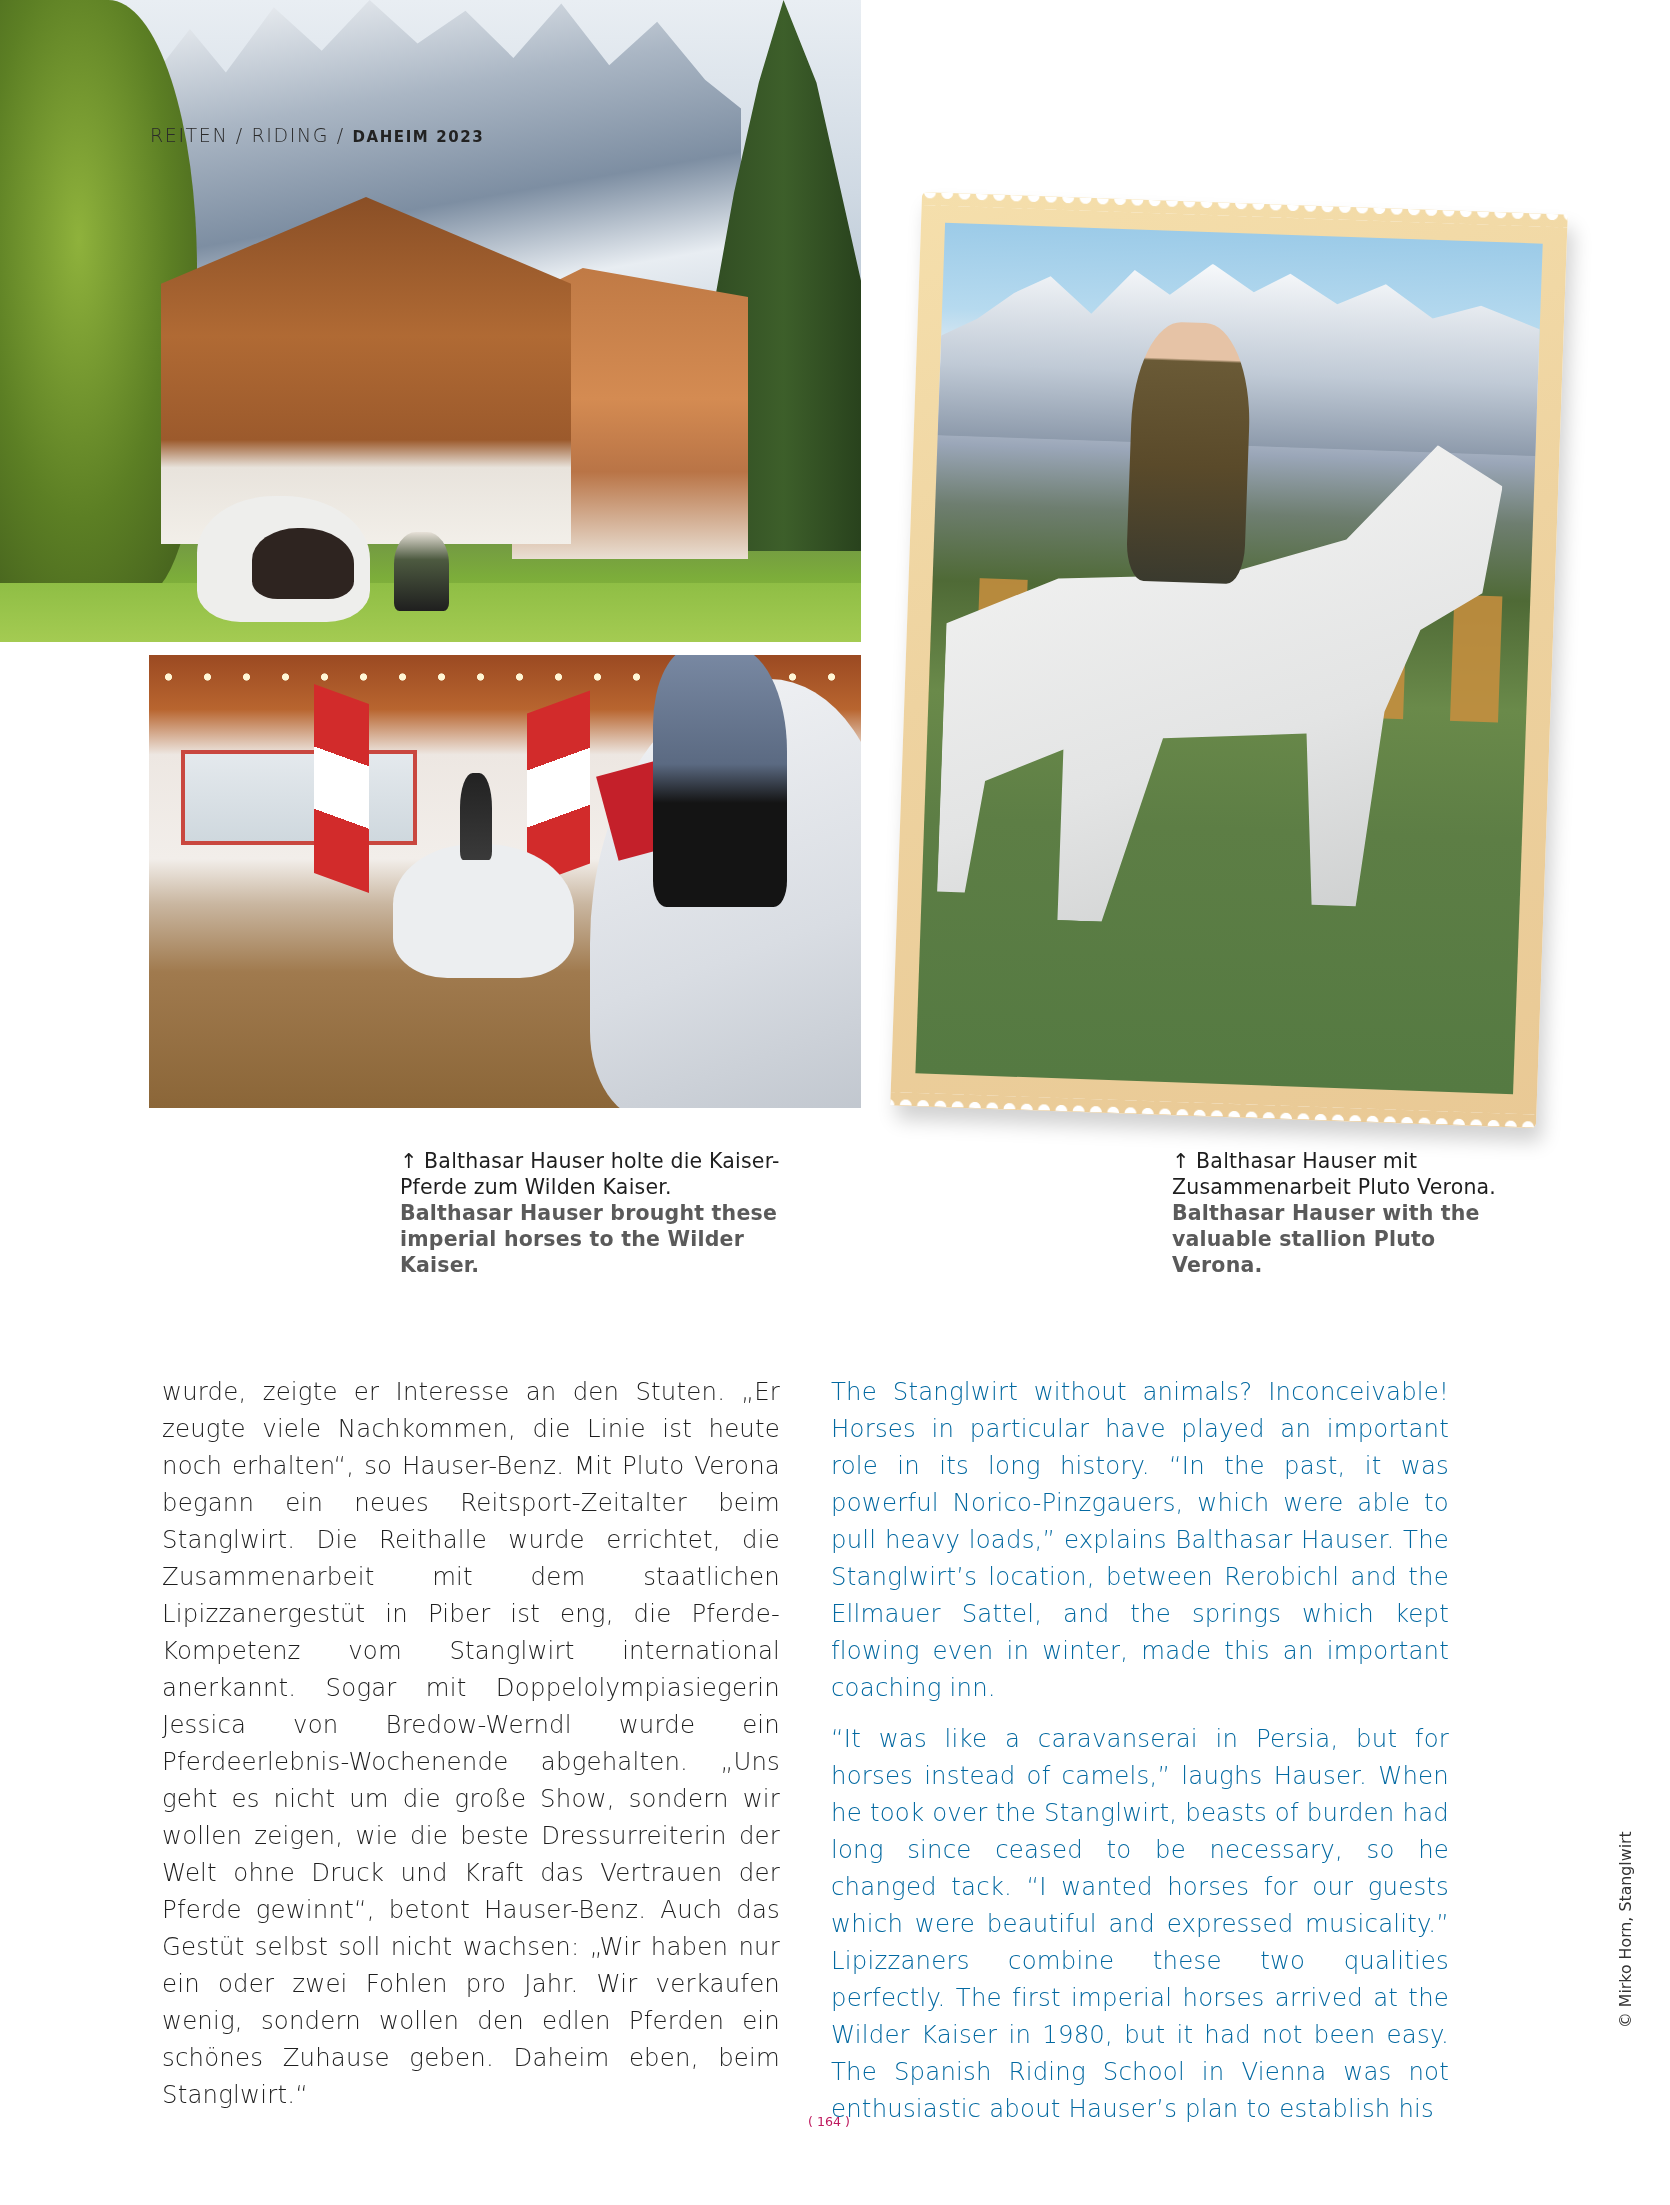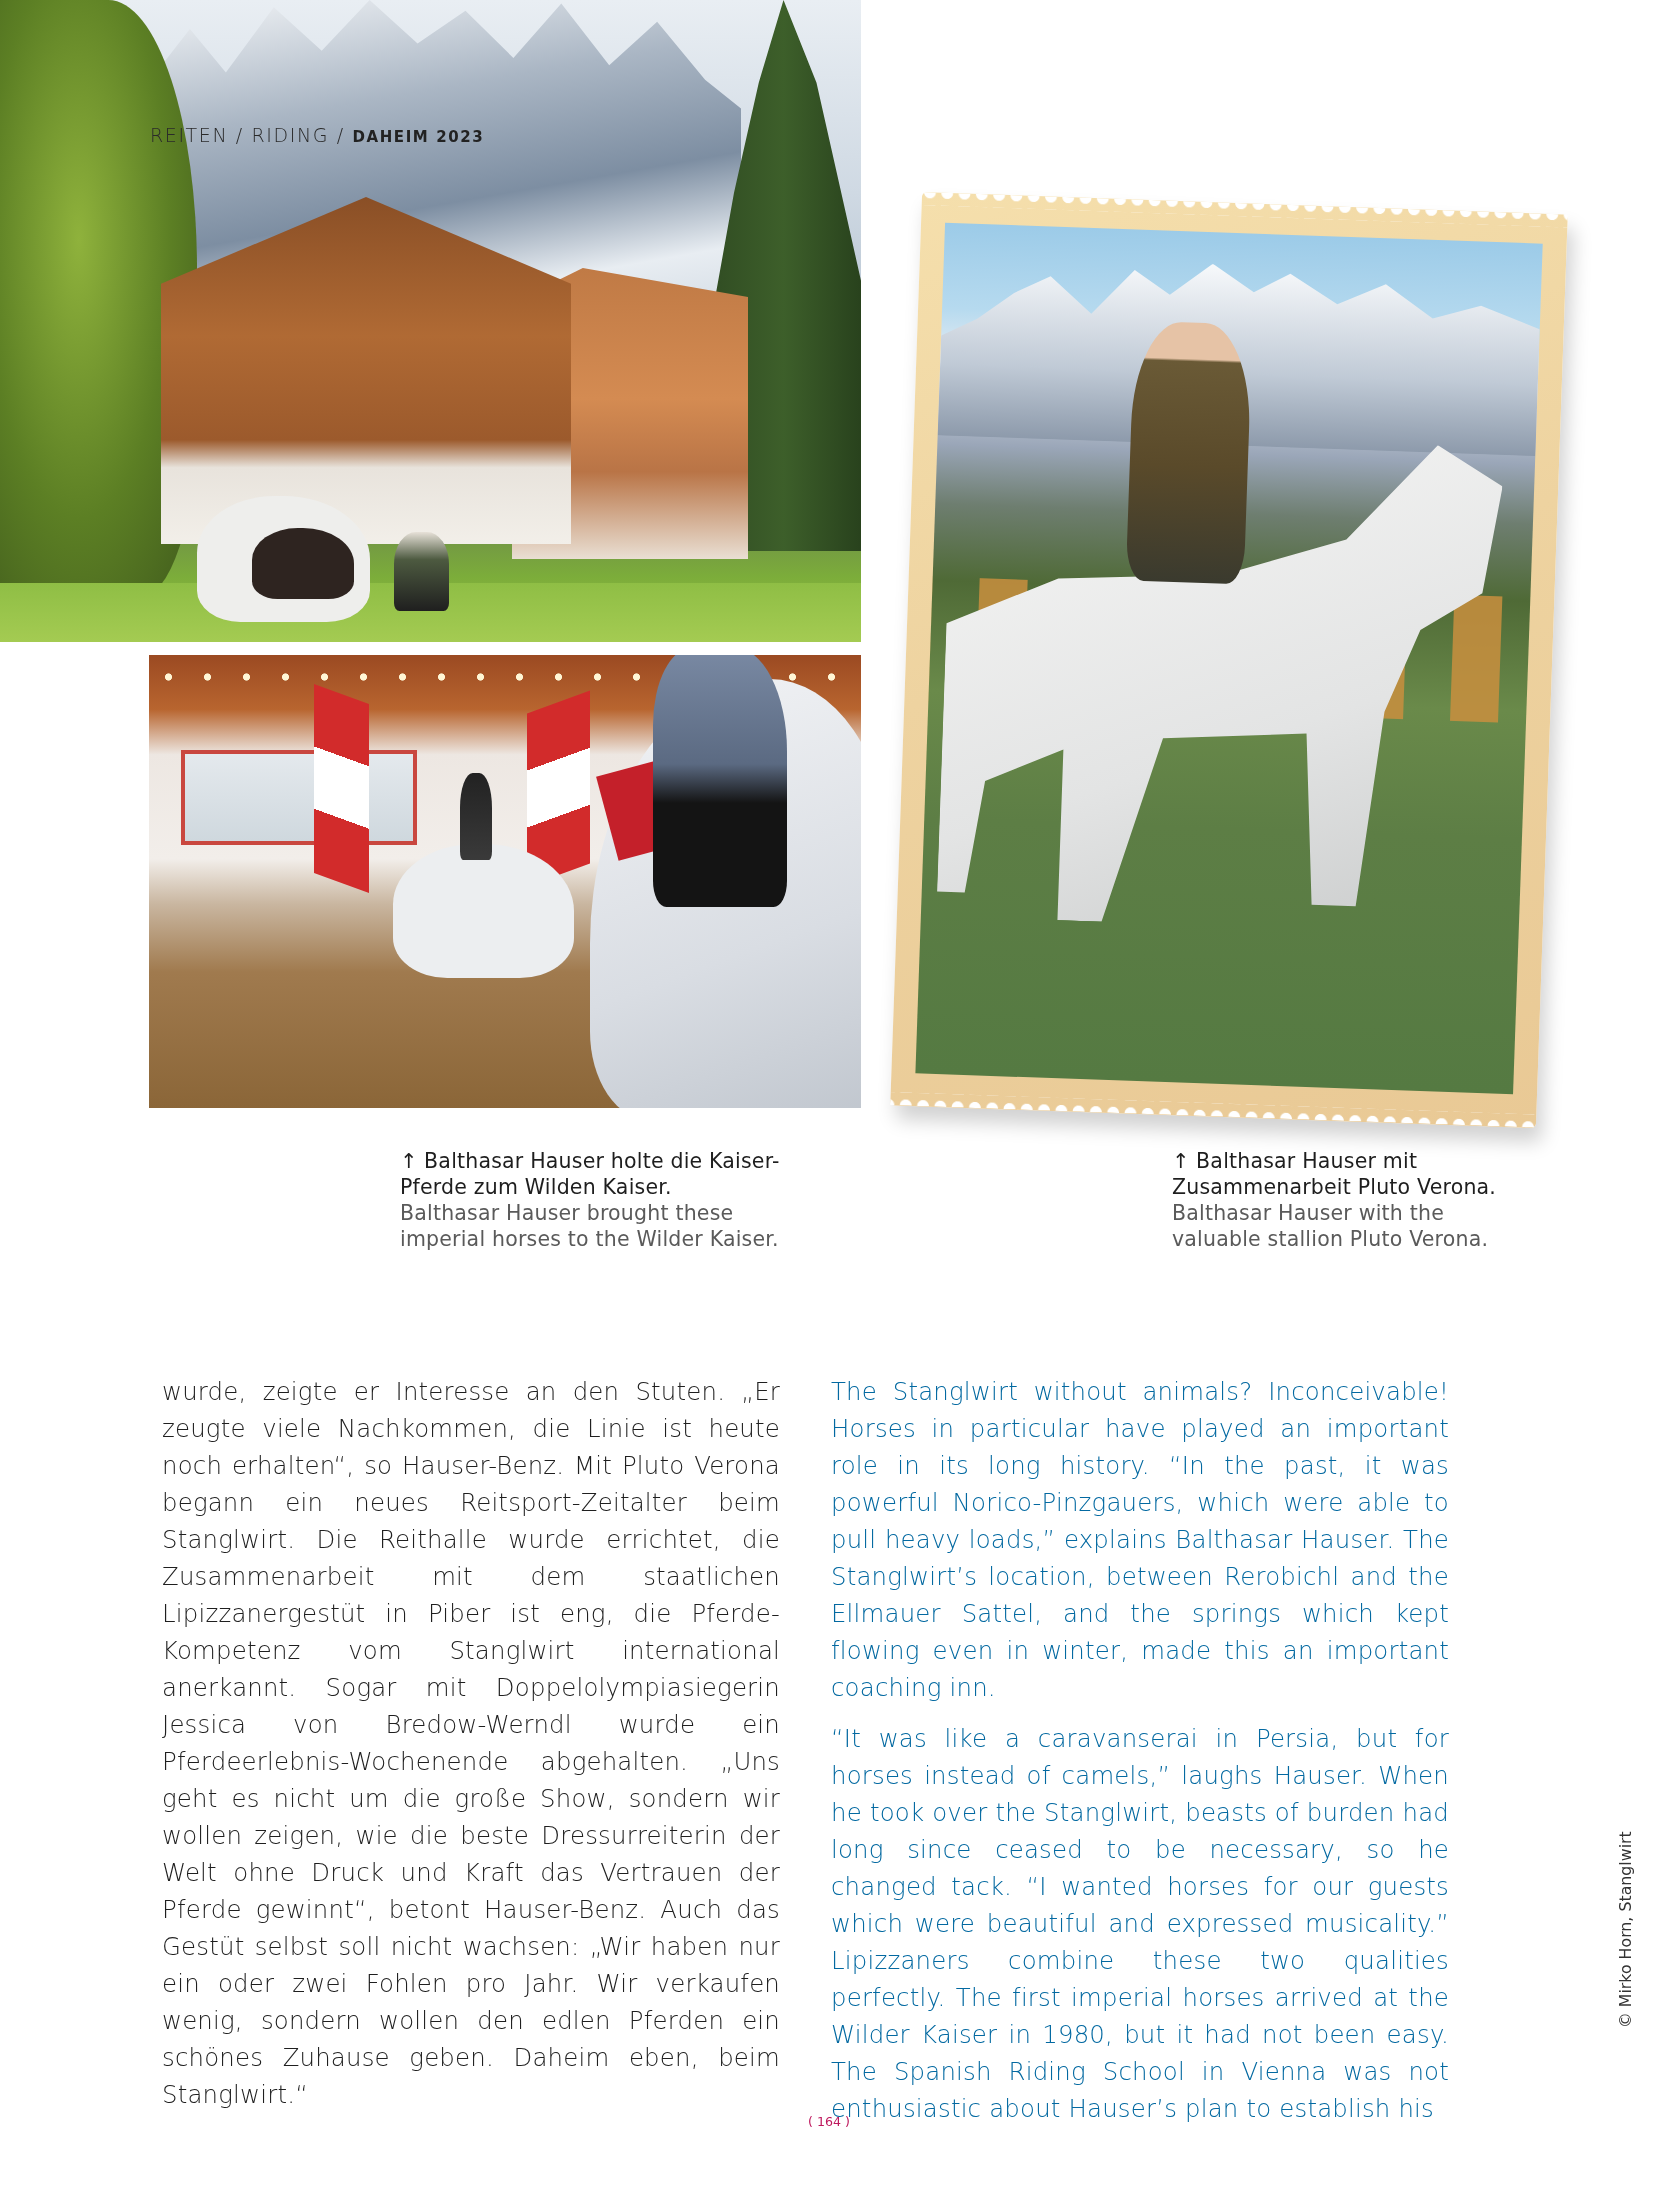--- a/index.html
+++ b/index.html
@@ -146,21 +146,21 @@
       position: absolute; left: 193px; top: 91px; width: 118px; height: 260px;
       background: linear-gradient(180deg, #e6c3a6 0%, #e6c3a6 14%, #6a5a36 15%, #5a4a2a 55%, #3a3a2e 100%);
       border-radius: 40% 40% 15% 15%;
     }
 
     
     .caption {
       position: absolute; font-size: 20.5px; line-height: 26px; letter-spacing: 0.2px;
     }
     .caption .de { color: #1e1e1e; }
-    .caption .en { color: #5a5a5a; }
+    .caption .en { color: #5a5a5a; font-weight: bold; }
     .caption-left { left: 400px; top: 1148px; width: 410px; }
     .caption-right { left: 1172px; top: 1148px; width: 354px; }
 
     
     .column {
       position: absolute; top: 1359px; width: 646px;
       font-size: 24.4px; line-height: 37px; font-weight: 300;
       text-align: justify; letter-spacing: 0.2px;
     }
     .column p { margin: 14px; }

